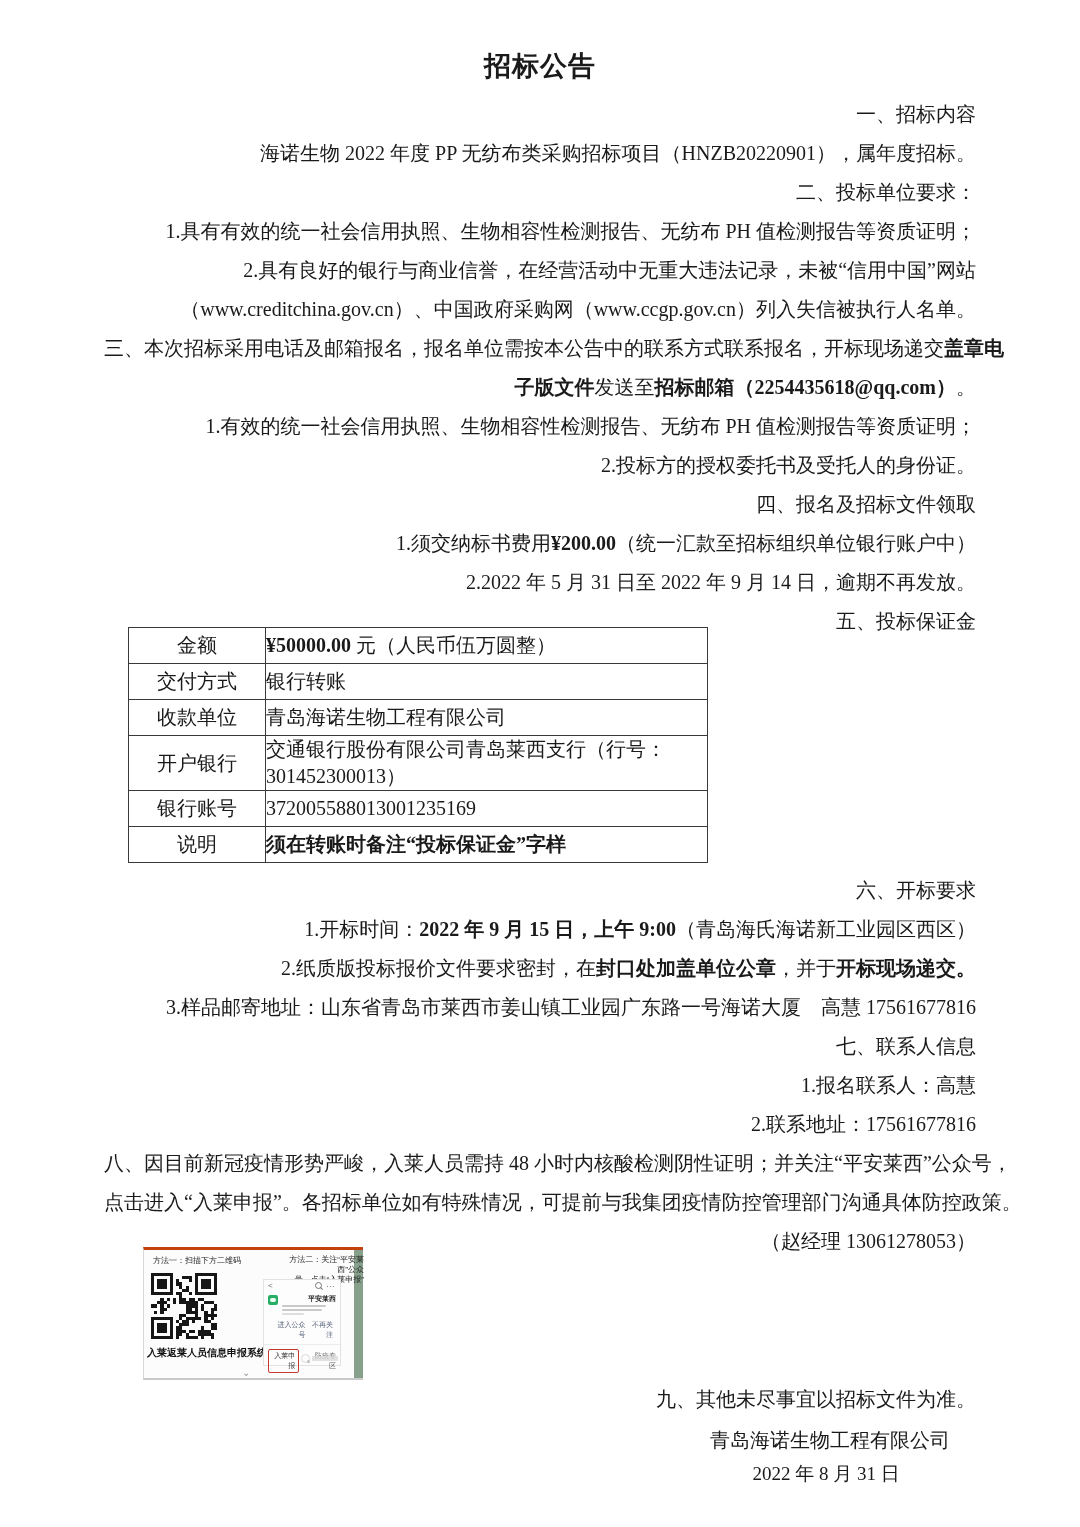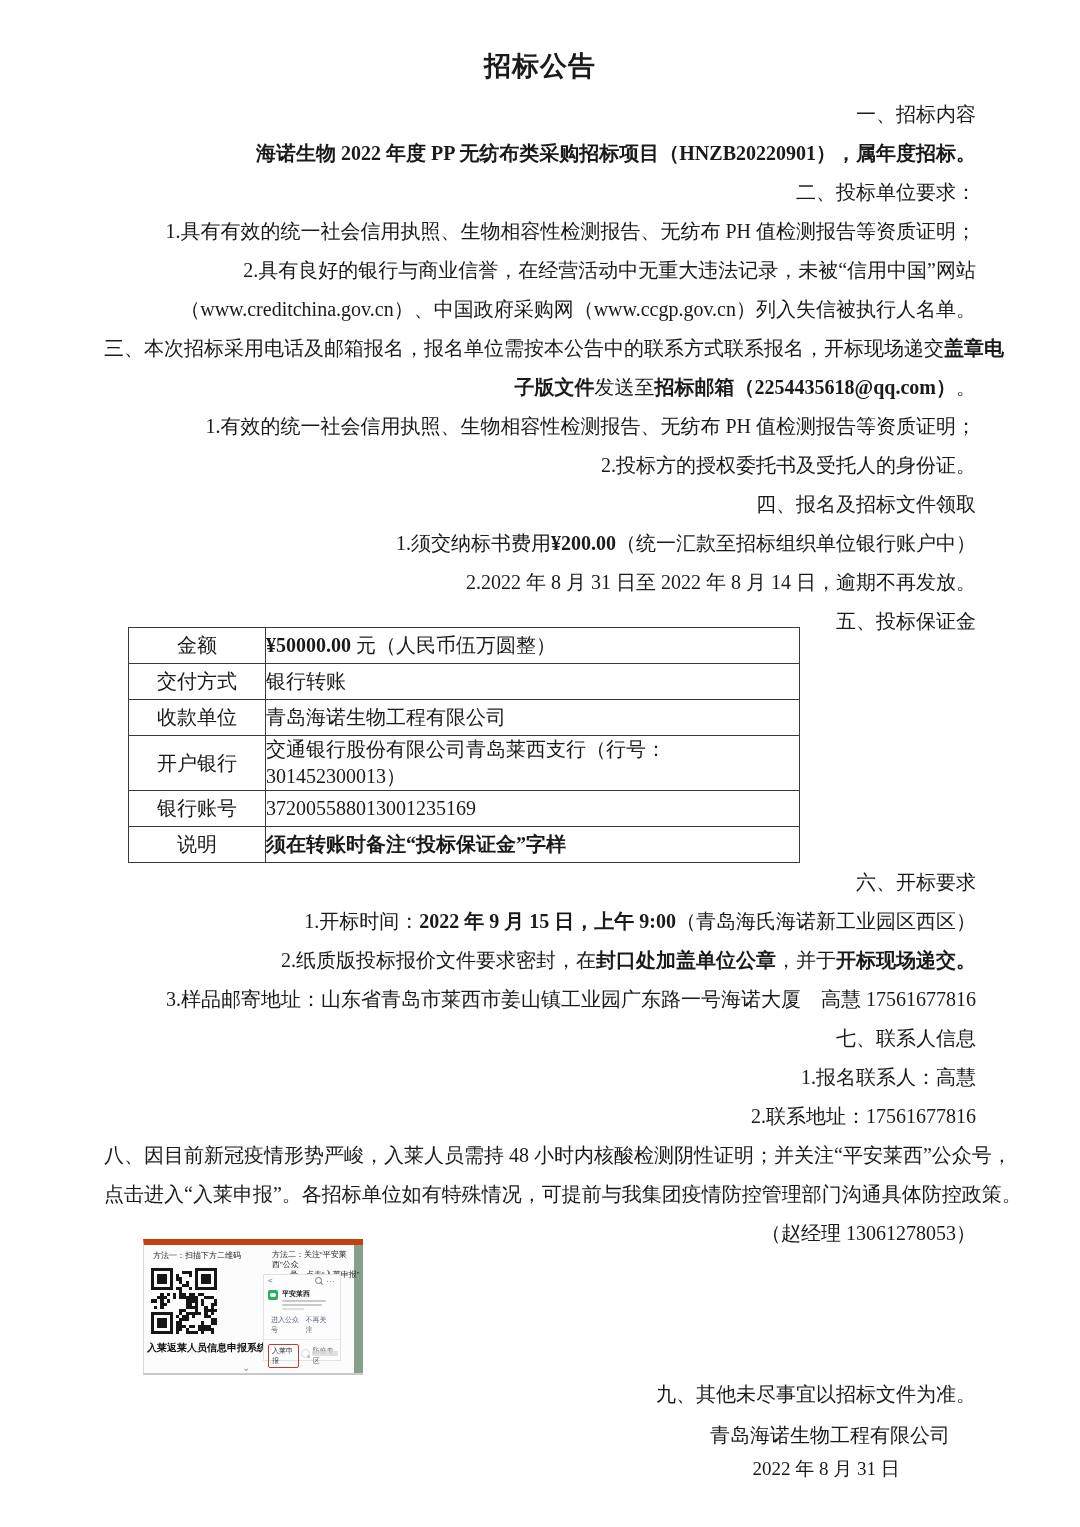--- a/index.html
+++ b/index.html
@@ -8,42 +8,43 @@
     font-family:"Liberation Serif","DejaVu Serif",serif;
     color:#1a1a1a;overflow:hidden;
   }
   .doc-title{
     padding-top:46px;height:40px;line-height:40px;text-align:center;
     font-size:27px;font-weight:bold;letter-spacing:1px;
   }
   .content{padding:0 104px;margin-top:9px;}
   .line{line-height:39px;font-size:20px;white-space:pre;text-align:right;}
   .ind-none{padding-left:0;}
-  .ind-body{padding-left:36px;font-weight:bold;}
+  .ind-body{padding-left:36px;}
   .ind-item{padding-left:38px;}
   .bold{font-weight:bold;}
   
   table.bond{
     border-collapse:collapse;margin-left:24px;margin-top:-14px;margin-bottom:0;
-    width:672px;table-layout:fixed;
+    width:580px;table-layout:fixed;
   }
   table.bond td{
     border:1px solid #3a3a3a;height:35px;font-size:20px;padding:0;
     vertical-align:middle;
   }
   td.t-label{width:136px;text-align:center;}
   td.t-value{padding-left:14px;}
-  .after-table{}
+  .after-table{margin-top:8px;}
   
   .photo{
     position:relative;margin-left:39px;margin-top:-14px;
     width:219px;height:128px;background:#fcfcfc;
-    border-top:6px solid #c2410c;border-left:1px solid #d8d8d8;
+    border-top:3px solid #c2410c;border-left:1px solid #d8d8d8;
     border-bottom:2px solid #c9c9c9;
     font-family:"Liberation Sans","DejaVu Sans",sans-serif;
+    text-align:right;
   }
   .green-strip{position:absolute;top:0;right:0;width:9px;height:100%;background:#87a08b;}
   .m1-title{position:absolute;left:9px;top:5px;font-size:8px;color:#222;}
   .qr{position:absolute;left:7px;top:23px;width:66px;height:66px;}
   .qr-caption{position:absolute;left:3px;top:96px;font-size:10px;font-weight:bold;color:#111;letter-spacing:0;}
   .m2-title{position:absolute;left:128px;top:5px;width:92px;font-size:8px;color:#222;line-height:10px;}
   .m2-line2{padding-left:18px;}
   .phone{
     position:absolute;left:119px;top:29px;width:76px;height:85px;
     background:#fdfdfd;border:1px solid #e2e2e2;font-size:7px;color:#444;
@@ -97,21 +98,21 @@
         <div class="line ind-none"><span>二、投标单位要求：</span></div>
         <div class="line ind-item"><span>1.具有有效的统一社会信用执照、生物相容性检测报告、无纺布 PH 值检测报告等资质证明；</span></div>
         <div class="line ind-item"><span>2.具有良好的银行与商业信誉，在经营活动中无重大违法记录，未被“信用中国”网站</span></div>
         <div class="line ind-none"><span>（www.creditchina.gov.cn）、中国政府采购网（www.ccgp.gov.cn）列入失信被执行人名单。</span></div>
         <div class="line ind-none"><span>三、本次招标采用电话及邮箱报名，报名单位需按本公告中的联系方式联系报名，开标现场递交</span><span class="bold">盖章电</span></div>
         <div class="line ind-none"><span class="bold">子版文件</span><span>发送至</span><span class="bold">招标邮箱（2254435618@qq.com）</span><span>。</span></div>
         <div class="line ind-item"><span>1.有效的统一社会信用执照、生物相容性检测报告、无纺布 PH 值检测报告等资质证明；</span></div>
         <div class="line ind-item"><span>2.投标方的授权委托书及受托人的身份证。</span></div>
         <div class="line ind-none"><span>四、报名及招标文件领取</span></div>
         <div class="line ind-item"><span>1.须交纳标书费用</span><span class="bold">¥200.00</span><span>（统一汇款至招标组织单位银行账户中）</span></div>
-        <div class="line ind-item"><span>2.2022 年 8 月 31 日至 2022 年 8 月 14 日，逾期不再发放。</span></div>
+        <div class="line ind-item"><span>2.2022 年 5 月 31 日至 2022 年 9 月 14 日，逾期不再发放。</span></div>
         <div class="line ind-none"><span>五、投标保证金</span></div>
       </div>
 
     <table class="bond">
       <tbody>
           <tr>
             <td class="t-label">金额</td>
             <td class="t-value"><span class="bold">¥50000.00</span><span> 元（人民币伍万圆整）</span></td>
           </tr>
           <tr>

